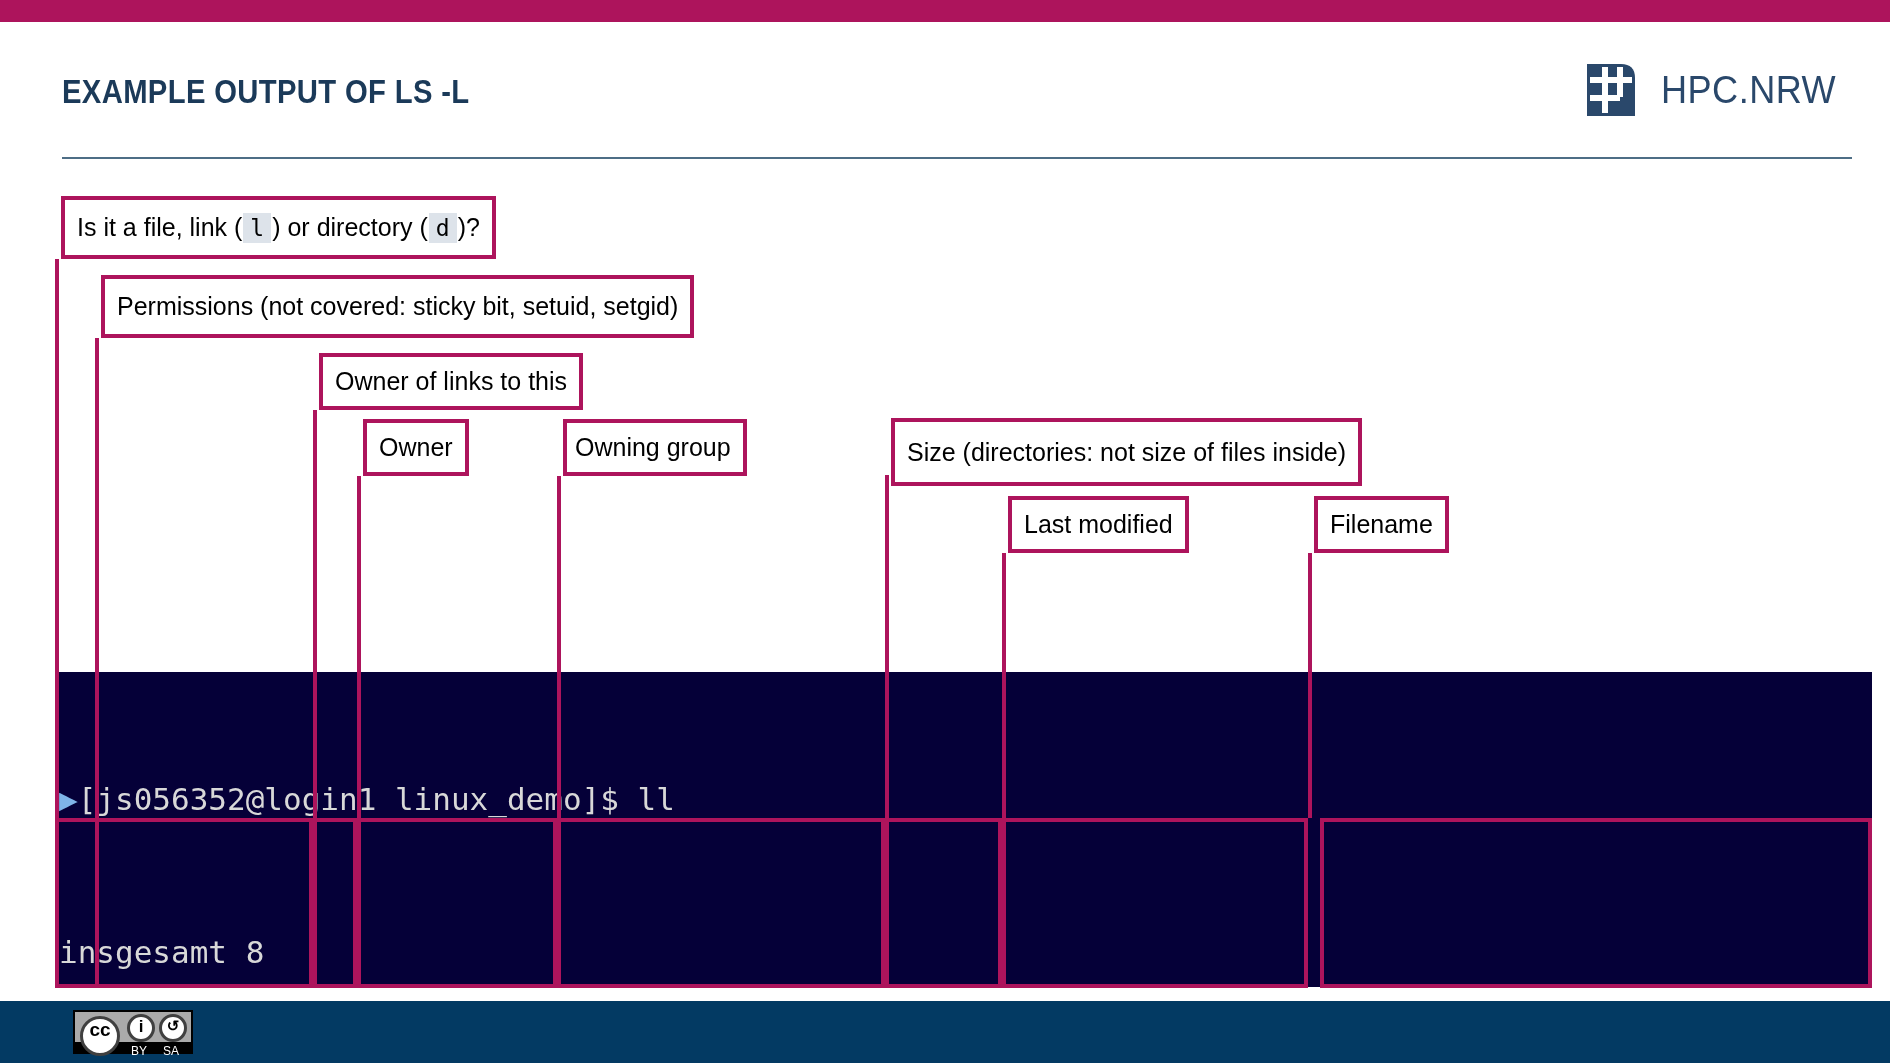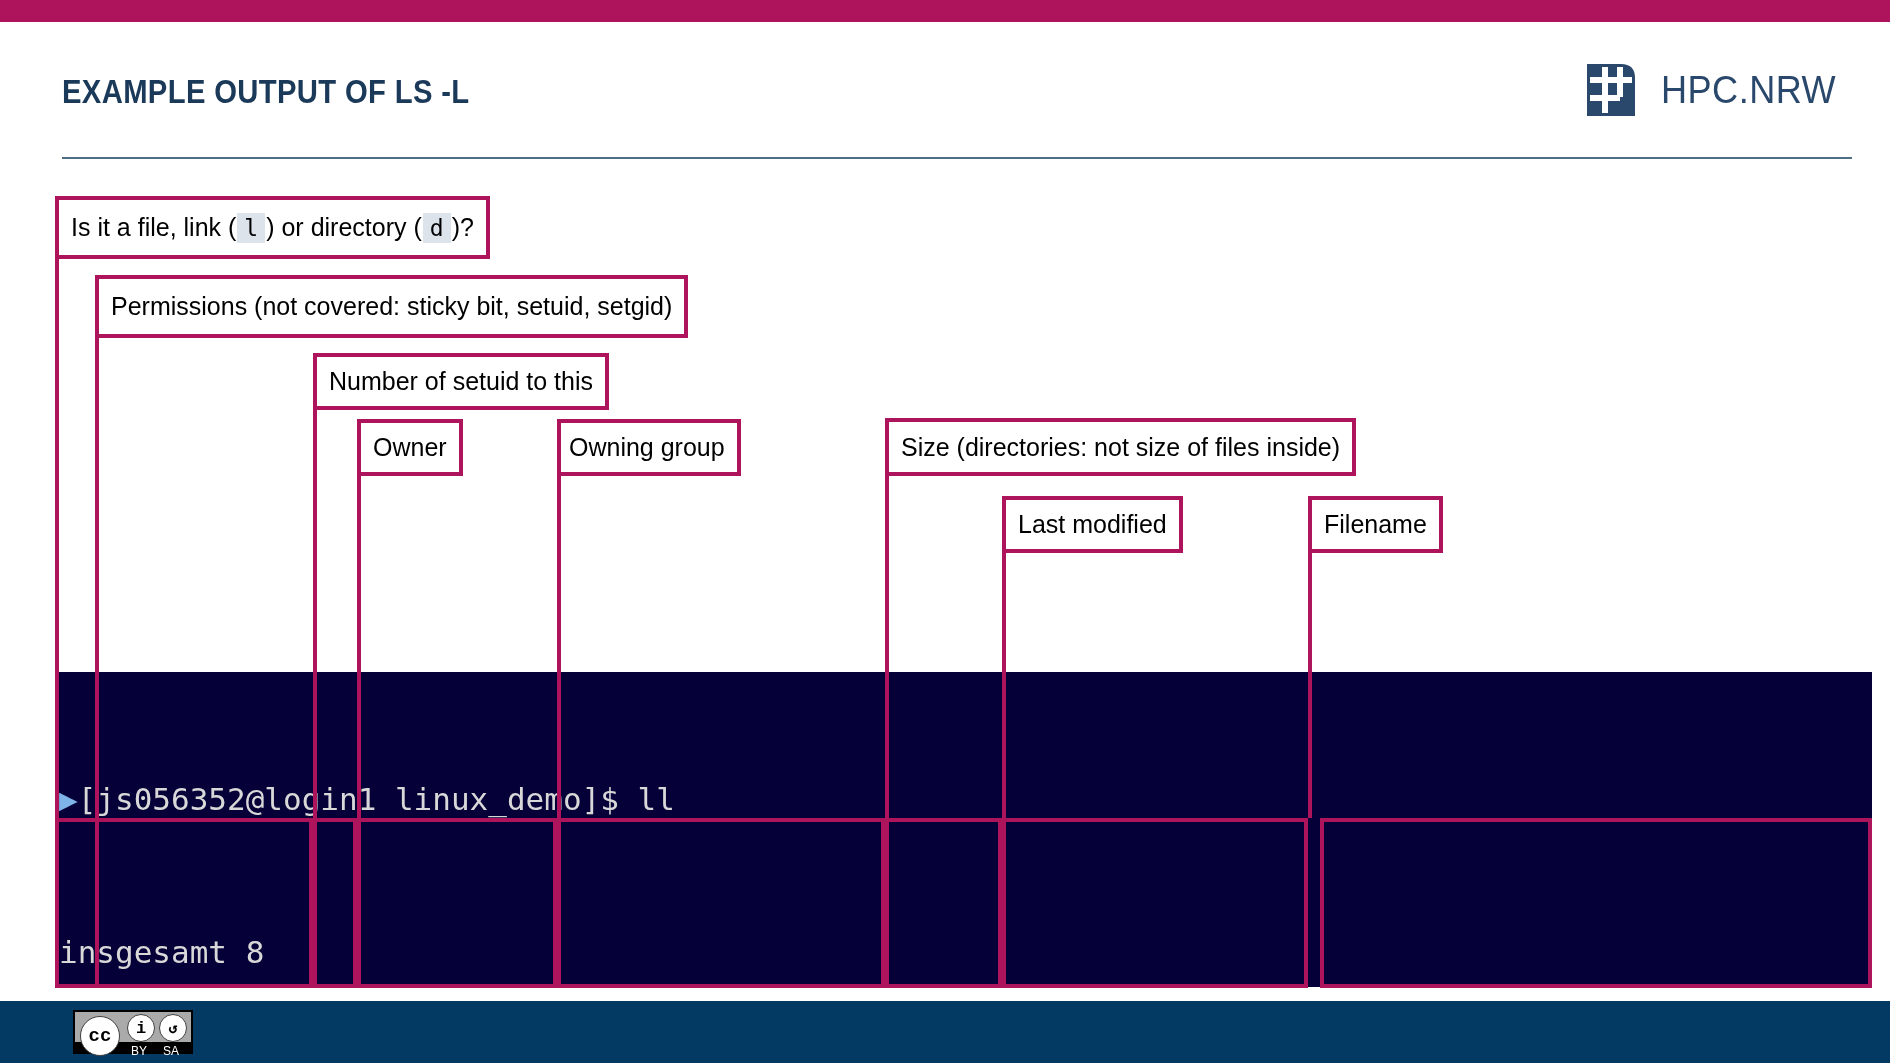--- a/index.html
+++ b/index.html
@@ -45,20 +45,21 @@
   .ann{
     position:absolute;
     background:#ffffff;
     border:4px solid #ad145c;
     box-sizing:border-box;
     display:flex;align-items:center;
     padding:0 12px;
     font-size:25px;color:#000;
     white-space:nowrap;
     z-index:6;
+    margin-left:6px;
   }
   .ann .code{
     background:#dde3ea;
     font-family:"DejaVu Sans Mono", monospace;
     font-size:23px;
     padding:2px 7px;
     margin:0 1px;
   }
   
   .conn{
@@ -92,23 +93,23 @@
   }
   .cc-badge{
     position:absolute;left:73px;top:9px;width:120px;height:44px;
     background:#000;display:flex;align-items:center;
   }
   .cc-inner{
     position:absolute;left:2px;top:2px;width:116px;height:30px;
     background:#aaaaaa;
   }
   .cc-circ{
-    position:absolute;border-radius:50%;background:#fff;border:1px solid #404040;
-    box-sizing:border-box;display:flex;align-items:center;justify-content:center;
-    font-weight:bold;color:#000;font-family:Liberation Mono, monospace;
+    position:absolute;border-radius:50%;background:#fff;border:3px solid #404040;
+    box-sizing:border-box;display:flex;align-items:flex-start;justify-content:center;
+    font-weight:bold;color:#000;font-family:Liberation Sans, sans-serif;
   }
   .cc-sub{
     position:absolute;color:#fff;font-size:12px;font-weight:normal;
     font-family:"Liberation Sans",sans-serif;
   }
   .footer-text{
     position:absolute;left:272px;top:0;height:62px;
     display:flex;align-items:center;
     color:#e8edf2;font-size:25px;
   }
@@ -144,35 +145,35 @@
   <span>)?</span>
 </div>
 <div class="conn" style="left:55px;top:259px;height:559px;"></div>
 
 <div class="ann" style="left:95px;top:275px;height:63px;">
   <span>Permissions (not covered: sticky bit, setuid, setgid)</span>
 </div>
 <div class="conn" style="left:95px;top:338px;height:480px;"></div>
 
 <div class="ann" style="left:313px;top:353px;height:57px;">
-  <span>Number of setuid to this</span>
+  <span>Owner of links to this</span>
 </div>
 <div class="conn" style="left:313px;top:410px;height:408px;"></div>
 
 <div class="ann" style="left:357px;top:419px;height:57px;">
   <span>Owner</span>
 </div>
 <div class="conn" style="left:357px;top:476px;height:342px;"></div>
 
 <div class="ann" style="left:557px;top:419px;height:57px;padding-left:8px;">
   <span>Owning group</span>
 </div>
 <div class="conn" style="left:557px;top:476px;height:342px;"></div>
 
-<div class="ann" style="left:885px;top:418px;height:58px;">
+<div class="ann" style="left:885px;top:418px;height:68px;">
   <span>Size (directories: not size of files inside)</span>
 </div>
 <div class="conn" style="left:885px;top:475px;height:343px;"></div>
 
 <div class="ann" style="left:1002px;top:496px;height:57px;">
   <span>Last modified</span>
 </div>
 <div class="conn" style="left:1002px;top:553px;height:265px;"></div>
 
 <div class="ann" style="left:1308px;top:496px;height:57px;">

